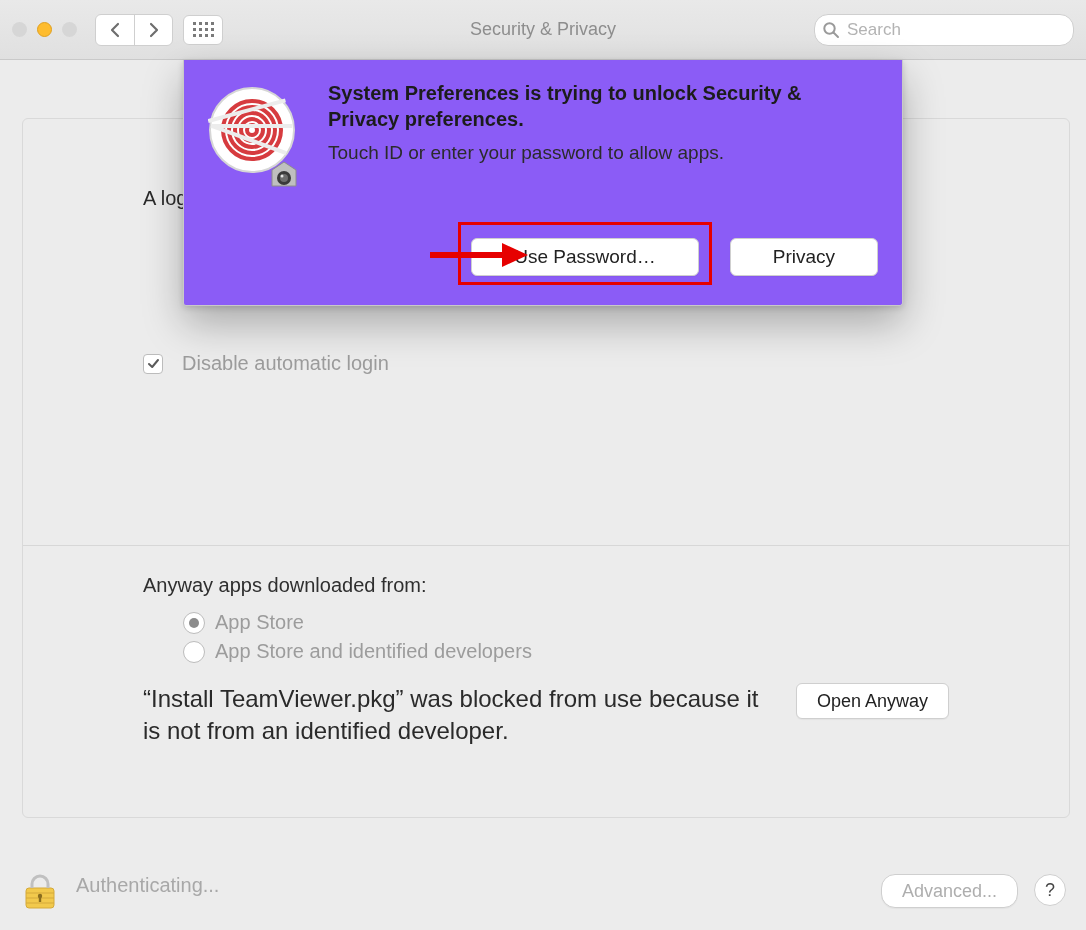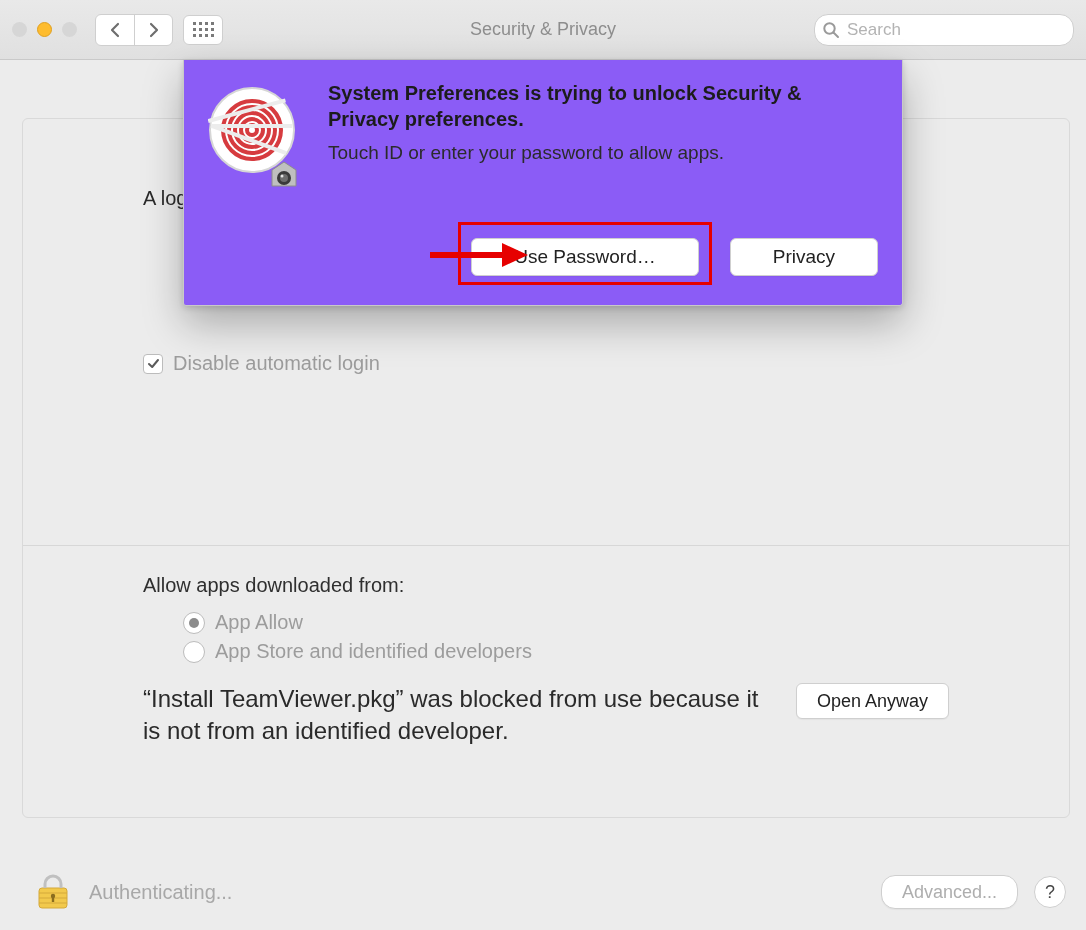--- a/index.html
+++ b/index.html
@@ -51,21 +51,21 @@
     margin: 58px 16px 10px 22px;
     height: 700px;
     background:#ececec;
     border:1px solid #d9d9d9;
     border-radius:6px;
     position:relative;
     padding: 68px 120px 0 120px;
   }
   .line1 { font-size:20px; color:#2a2a2a; margin-bottom: 42px; }
 
-  .checkbox-row { display:flex; align-items:center; gap:10px; font-size:20px; color:#9c9c9c; margin-top:10px; }
+  .checkbox-row { display:flex; align-items:center; gap:19px; font-size:20px; color:#9c9c9c; margin-top:10px; }
   .checkbox {
     width:20px; height:20px; border:1px solid #bcbcbc; border-radius:4px; background:#fff;
     display:flex; align-items:center; justify-content:center; font-size:15px; color:#6a6a6a;
   }
   .checkbox .tick { display:none; }
   .checkbox.checked .tick { display:block; }
 
   .divider { height:1px; background:#d7d7d7; margin: 170px -120px 28px -120px; }
 
   .section-label { font-size:20px; margin-bottom:14px; }
@@ -83,23 +83,23 @@
     background:#fff; border:1px solid #cfcfcf; border-radius:6px;
     height:36px; padding:13px 20px; font-size:18px; color:#222;
     display:inline-flex; align-items:center; justify-content:center;
     box-shadow: 0 1px 1px rgba(0,0,0,.04);
     white-space: nowrap;
   }
   .btn.disabled { color:#aeaeae;border-radius:14px; }
 
   
   .footer {
-    position:absolute; left:13px; right:0; bottom:0;
+    position:absolute; left:0; right:0; bottom:0;
     padding: 0 20px 20px 20px;
-    display:flex; align-items:center; gap:16px;
+    display:flex; align-items:flex-start; gap:16px;
   }
   .lock-icon { width:40px; height:36px; }
   .footer-text { font-size:20px; color:#a8a8a8; }
   .footer-spacer { flex:1; }
   .help-btn {
     width:32px; height:32px; border-radius:50%; background:#fff; border:1px solid #cfcfcf;
     display:flex; align-items:center; justify-content:center; font-size:18px; color:#444;
   }
 
   
@@ -198,27 +198,27 @@
     <div class="checkbox checked">
       <svg class="tick" width="13" height="13" viewBox="0 0 13 13">
           <path d="M2 7 L5.2 10 L11 3" fill="none" stroke="#5a5a5a" stroke-width="2" stroke-linecap="round" stroke-linejoin="round"></path>
         </svg>
     </div>
     <span>Disable automatic login</span>
   </div>
 
   <div class="divider"></div>
 
-  <div class="section-label">Allow apps downloaded from:</div>
+  <div class="section-label">Anyway apps downloaded from:</div>
 
   <div class="radio-row">
     <div class="radio selected">
         <div class="dot"></div>
       </div>
-    <span>App Allow</span>
+    <span>App Store</span>
   </div>
   <div class="radio-row">
     <div class="radio"></div>
     <span>App Store and identified developers</span>
   </div>
 
   <div class="blocked-row">
     <div class="blocked-text">“Install TeamViewer.pkg” was blocked from use because it is not from an identified developer.</div>
     <button class="btn">Open Anyway</button>
   </div>

